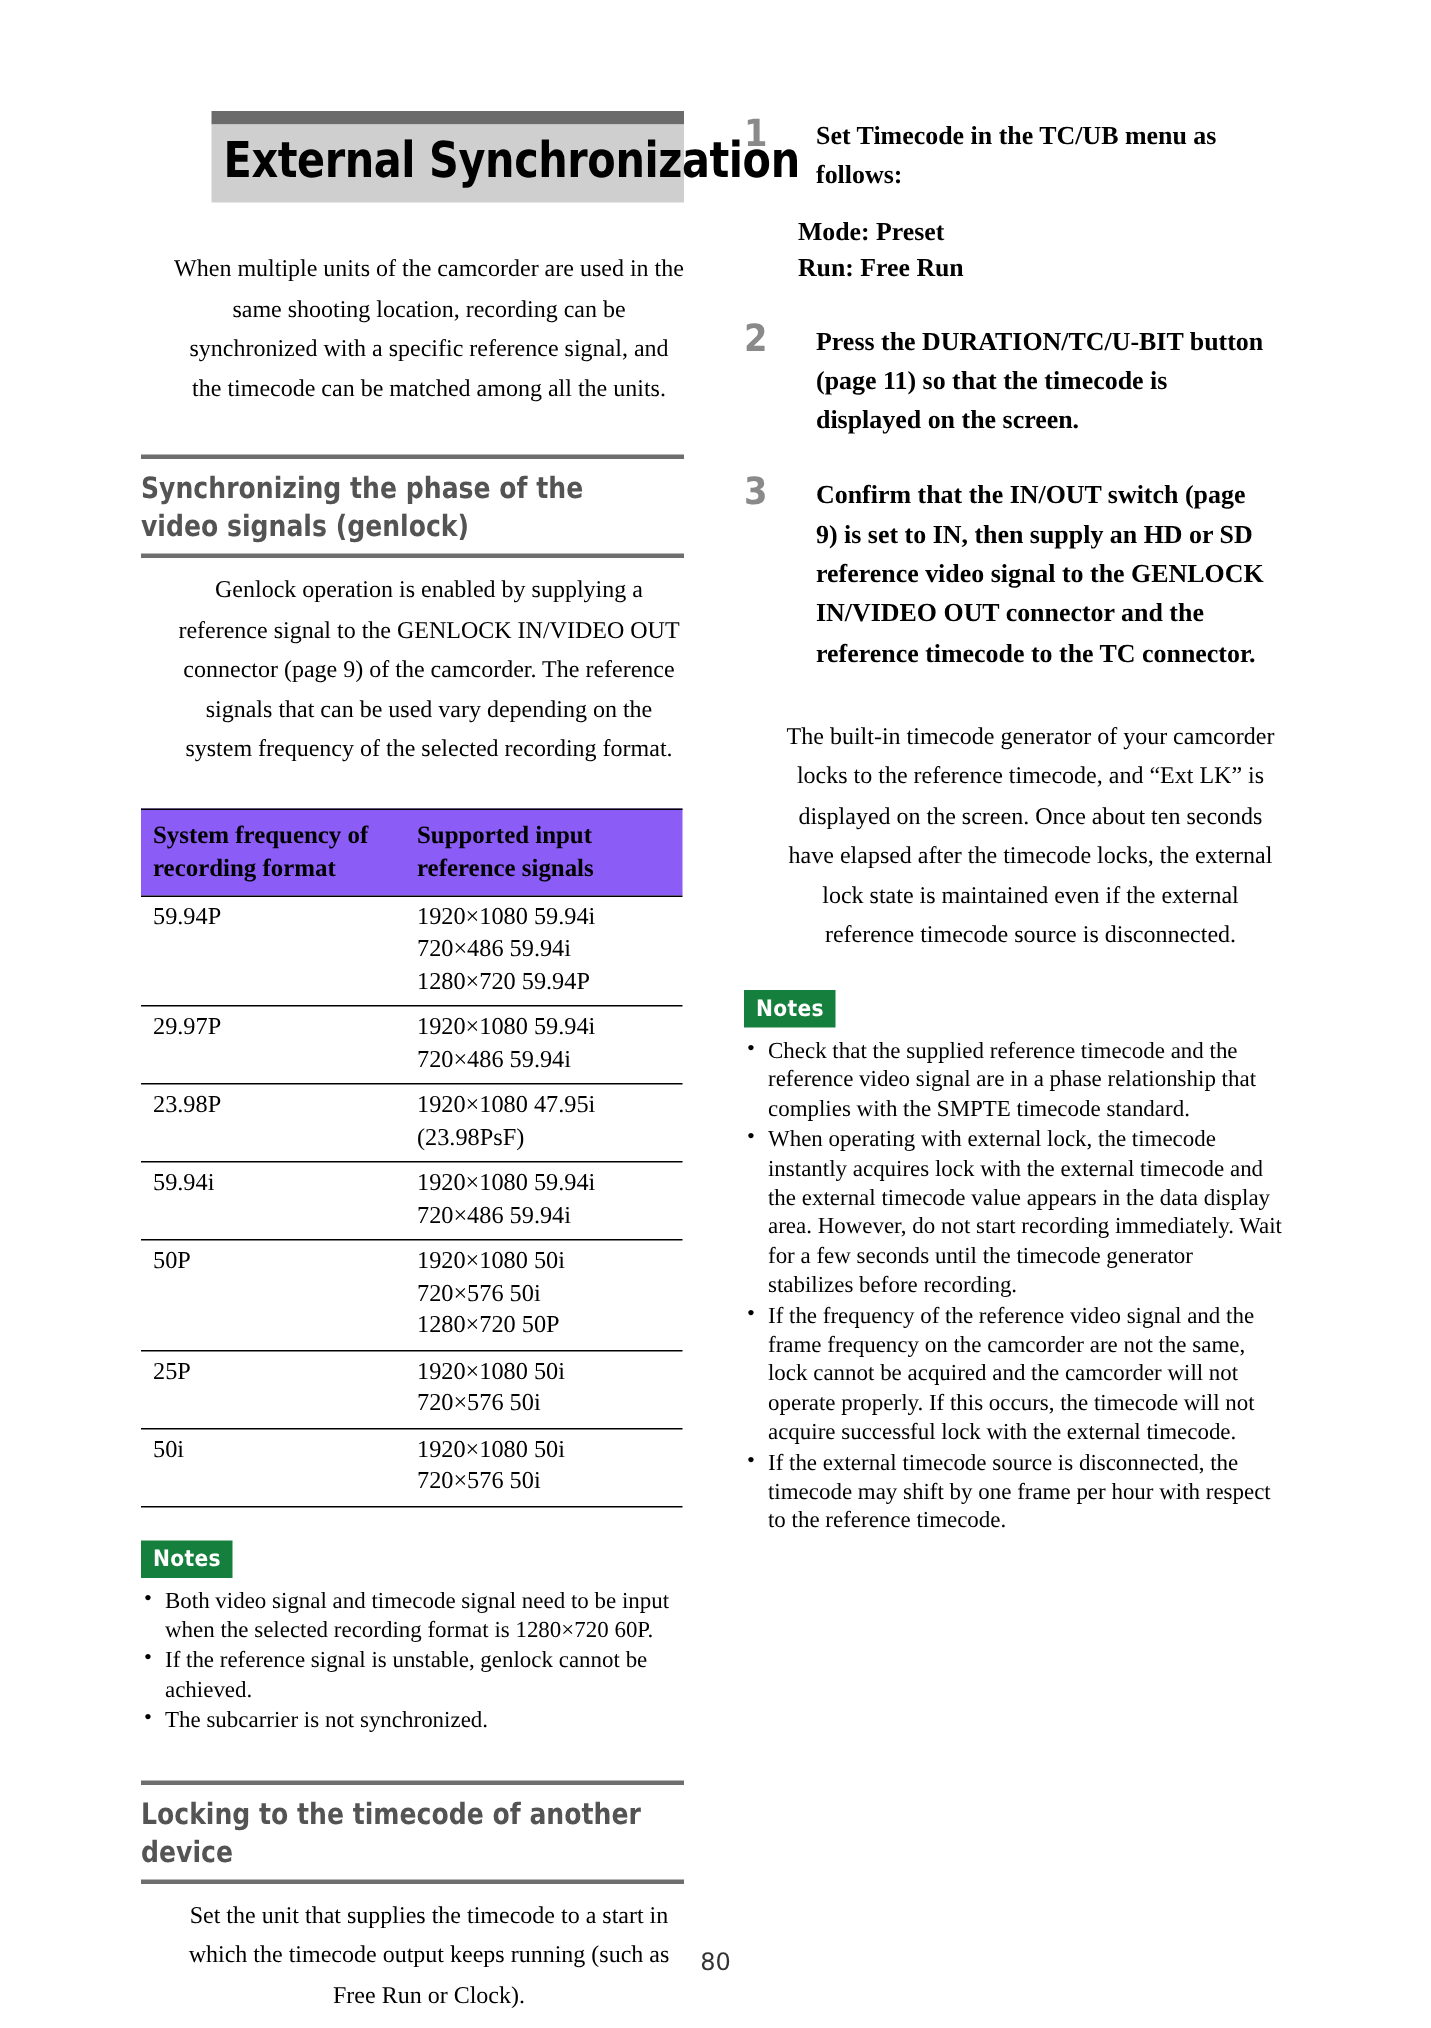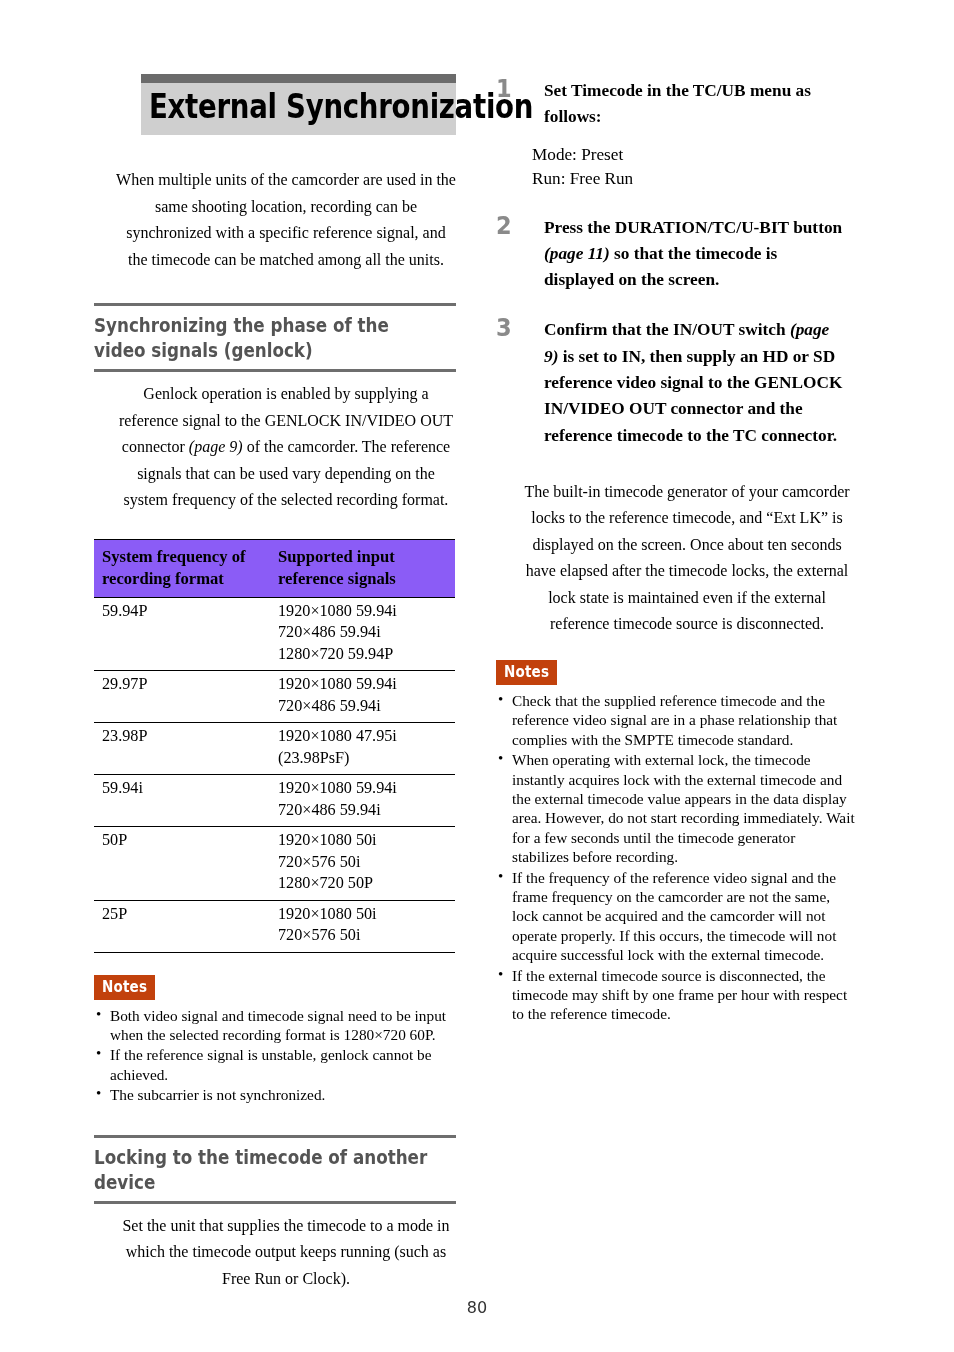--- a/index.html
+++ b/index.html
@@ -116,21 +116,21 @@
   }
   table.ref-table tr:last-child td { border-bottom: 1.4px solid #000; }
   table.ref-table .c1 { width: 176px; }
   table.ref-table .c2 { width: 185px; }
   .cellline { display: block; }
 
   
   .notes-block { margin-top: 22px; }
   .notes-badge {
     display: inline-block;
-    background: #c2410c;
+    background: #15803d;
     color: #fff;
     font-family: "DejaVu Sans Condensed", "Liberation Sans Narrow", "Liberation Sans", sans-serif;
     font-weight: bold;
     font-size: 15px;
     line-height: 18px;
     padding: 3px 8px 4px 8px;
     letter-spacing: 0.2px;
   }
   ul.notes-list {
     margin: 6px 0 0 0;
@@ -172,22 +172,22 @@
     font-weight: bold;
     font-size: 17.3px;
     line-height: 26.3px;
     margin: 12px;
   }
   .step-sub {
     font-size: 17.2px;
     line-height: 24px;
     margin: 6px 0 0 0;
   }
-  .step-sub span { display: block; }
-  .it { font-style: italic; }
+  .step-sub span { display: block; font-weight: bold; }
+  .it { }
 
   .after-steps { margin-top: 30px; }
 
   
   .page-number {
     position: absolute;
     left: 0;
     right: 0;
     top: 1298px;
     text-align: center;
@@ -271,38 +271,45 @@
               <span class="cellline">1280×720 50P</span>
             </td>
           </tr>
           <tr>
             <td>25P</td>
             <td>
               <span class="cellline">1920×1080 50i</span>
               <span class="cellline">720×576 50i</span>
             </td>
           </tr>
+          <tr>
+            <td>50i</td>
+            <td>
+              <span class="cellline">1920×1080 50i</span>
+              <span class="cellline">720×576 50i</span>
+            </td>
+          </tr>
         </tbody>
     </table>
 
     <div class="notes-block">
       <span class="notes-badge">Notes</span>
       <ul class="notes-list">
           <li>Both video signal and timecode signal need to be input when the selected recording format is 1280×720 60P.</li>
           <li>If the reference signal is unstable, genlock cannot be achieved.</li>
           <li>The subcarrier is not synchronized.</li>
         </ul>
     </div>
 
     <div class="section-head">
       <h2>Locking to the timecode of another device</h2>
     </div>
 
     <div class="body-text section-body">
-      <p class="para">Set the unit that supplies the timecode to a mode in which the timecode output keeps running (such as Free Run or Clock).</p>
+      <p class="para">Set the unit that supplies the timecode to a start in which the timecode output keeps running (such as Free Run or Clock).</p>
     </div>
 
   </div>
 
   <div class="col-right">
 
     <div class="step">
       <span class="step-num">1</span>
       <p class="step-title">Set Timecode in the TC/UB menu as follows:</p>
       <p class="step-sub">

